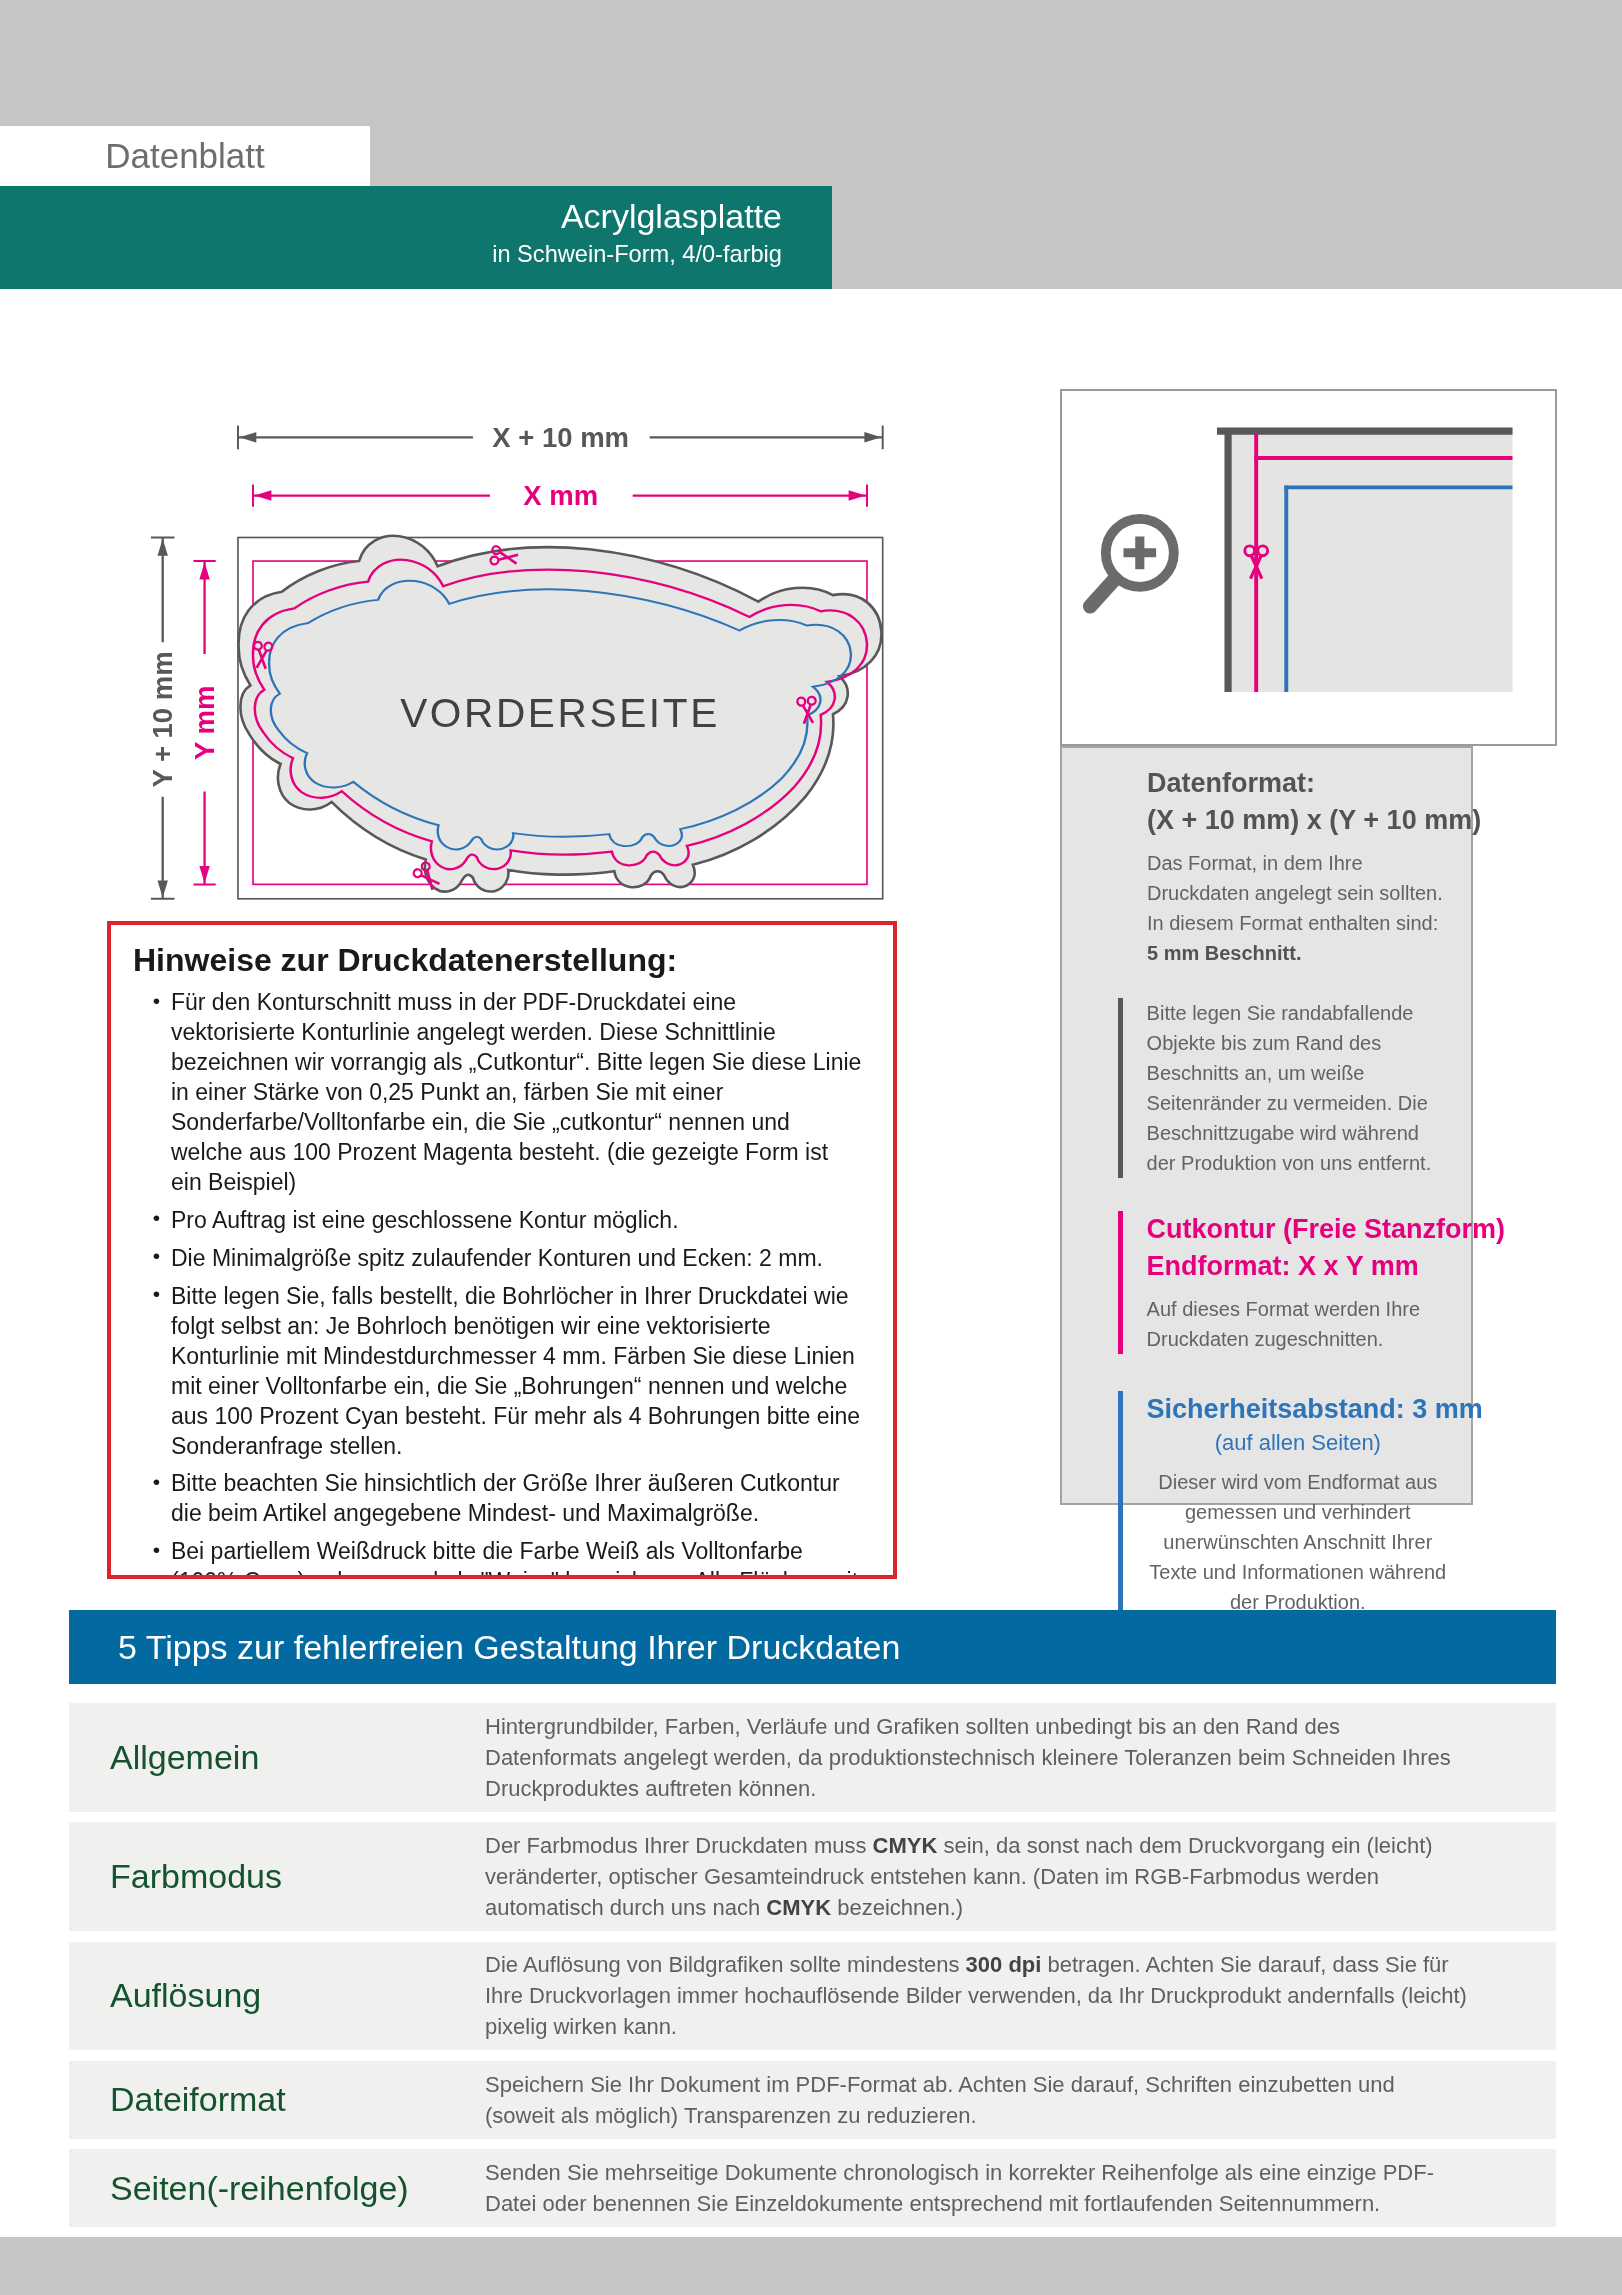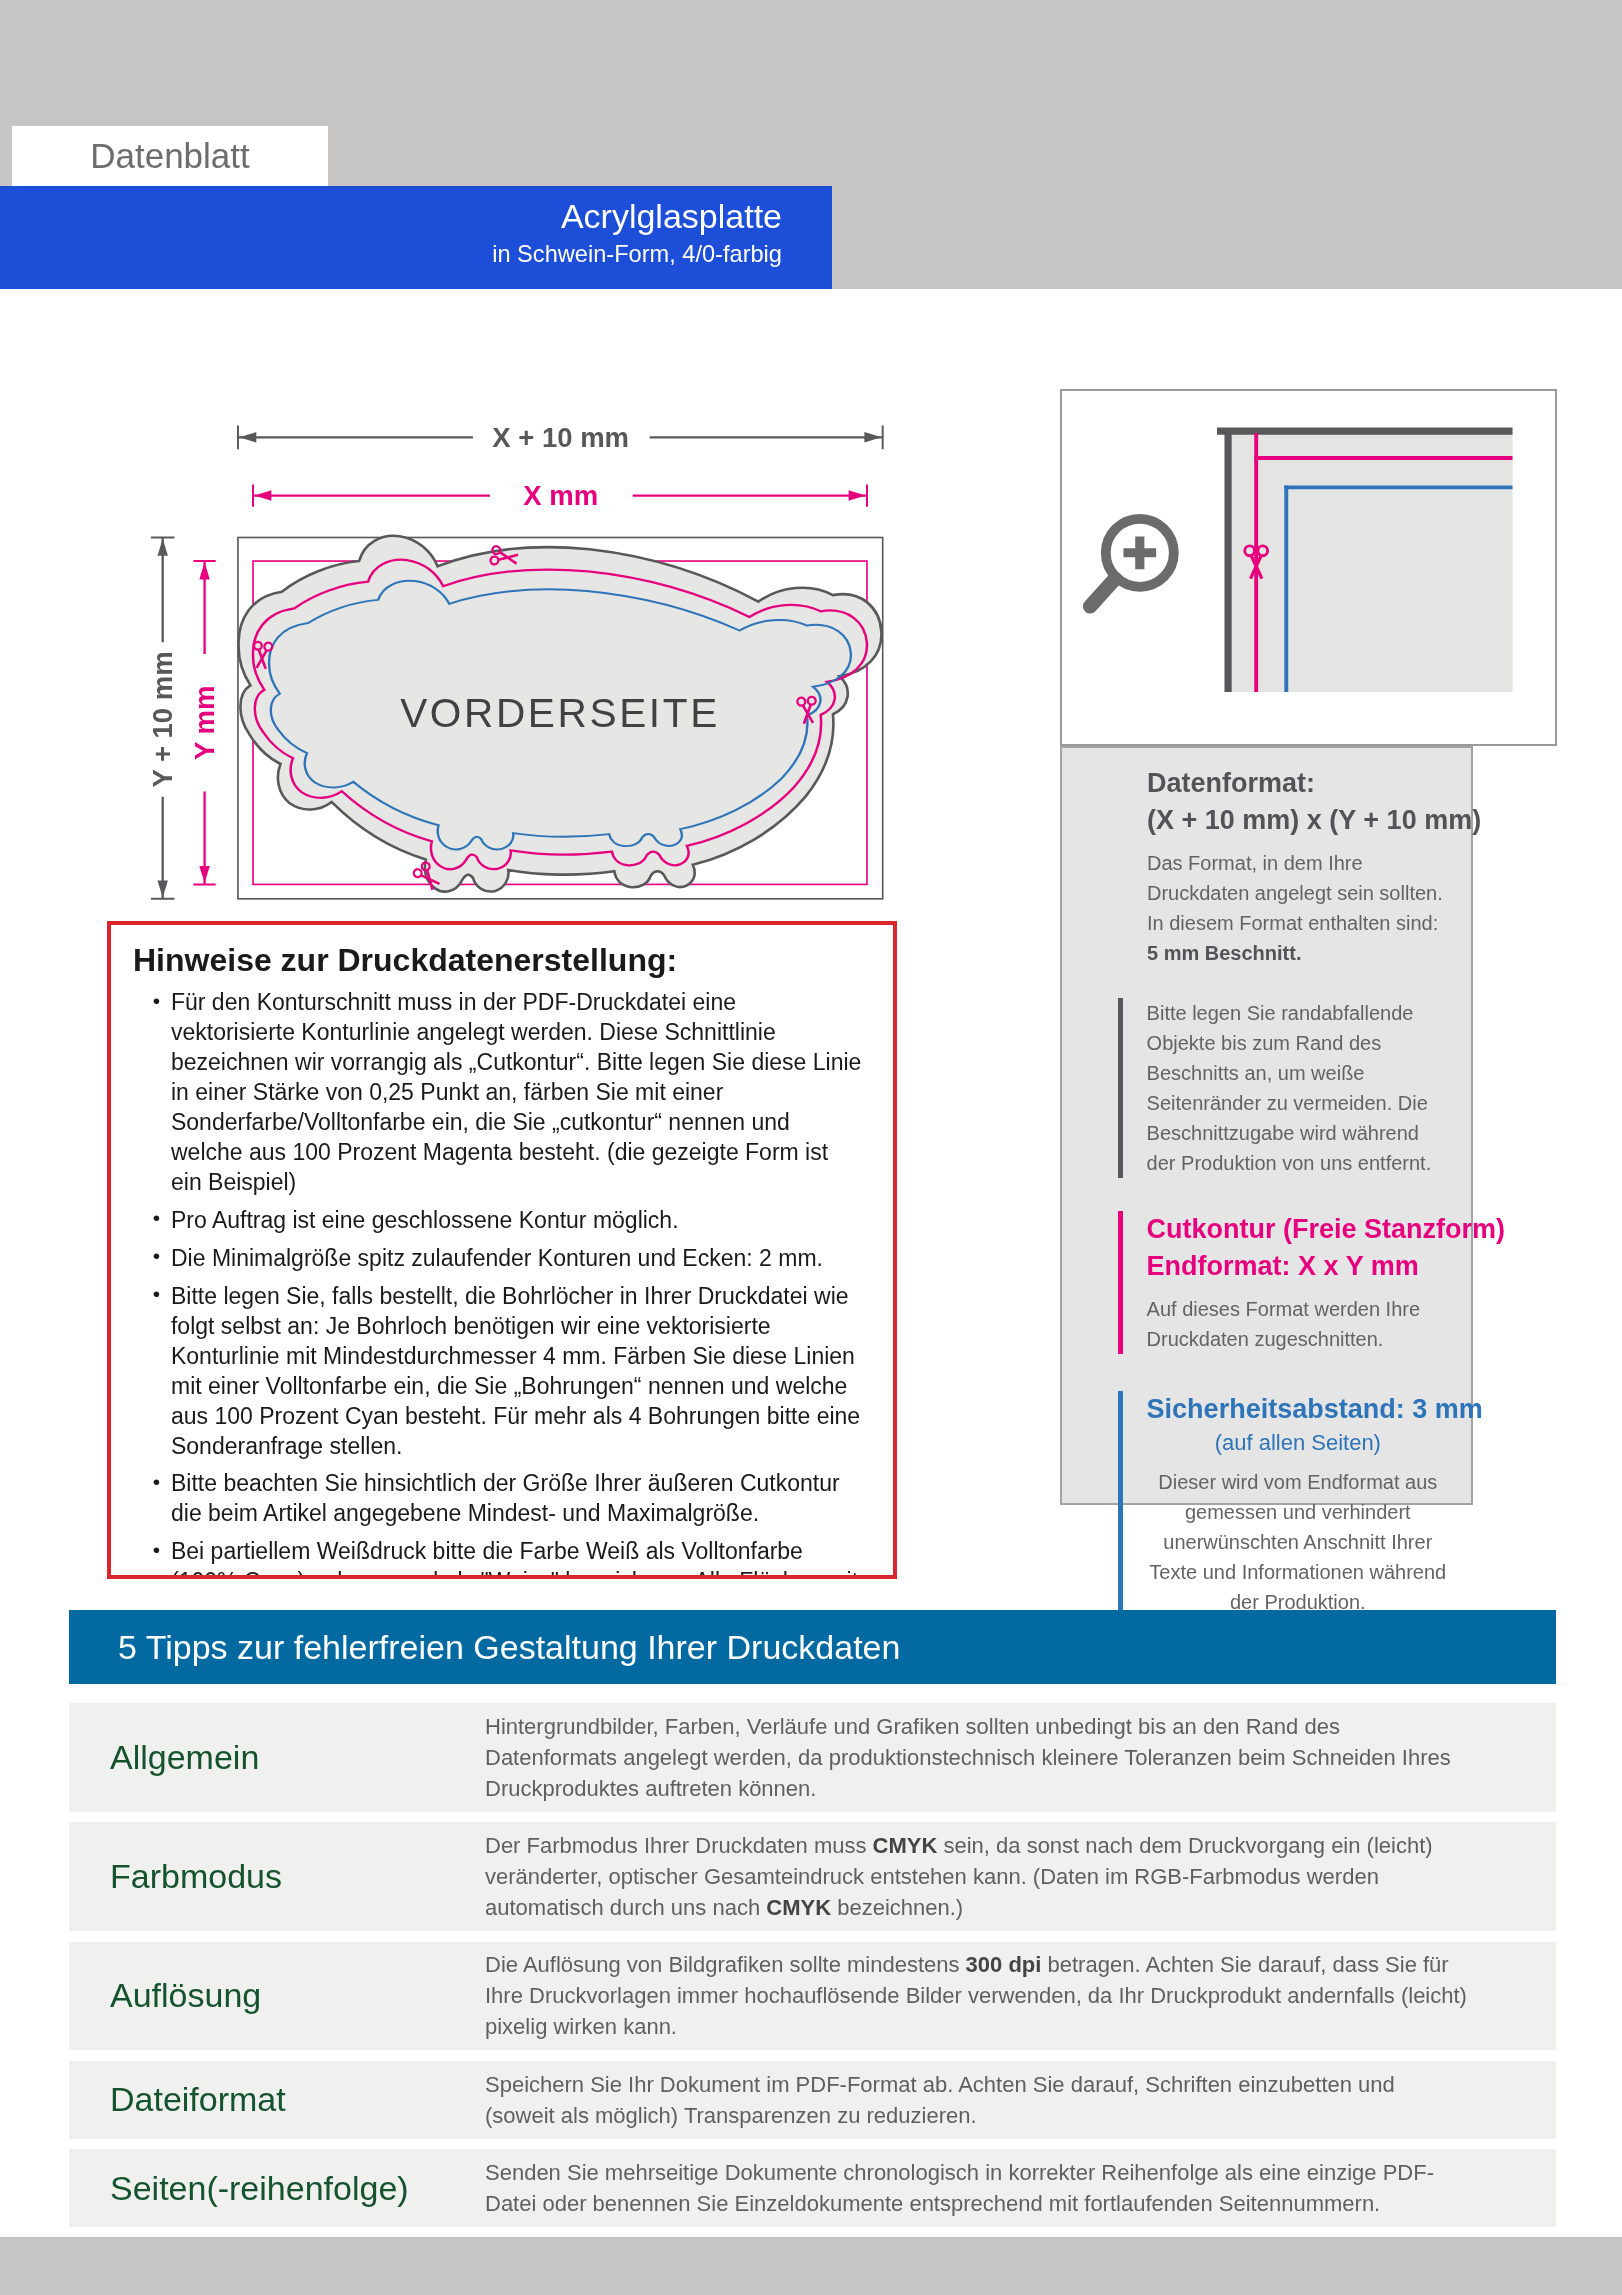--- a/index.html
+++ b/index.html
@@ -1,24 +1,24 @@
 <!DOCTYPE html>
 <html style="font-size:10.5px"><head>
 <meta charset="utf-8">
 <style>
   html,body{margin:0;padding:0;background:#ffffff;}
   #page{position:relative;width:1623px;height:2295px;background:#ffffff;overflow:hidden;
         font-family:"Liberation Sans",sans-serif;color:#636363;}
   
   .top-band{position:absolute;left:0;top:0;width:1623px;height:289px;background:#c6c5c4;}
   .bottom-band{position:absolute;left:0;top:2237px;width:1623px;height:59px;background:#c6c5c4;}
-  .datenblatt-box{position:absolute;left:12px;top:126px;width:316px;height:60px;background:#ffffff;
+  .datenblatt-box{position:absolute;left:0;top:126px;width:370px;height:60px;background:#ffffff;
         display:flex;align-items:center;justify-content:center;}
   .datenblatt-box span{font-size:35px;color:#6d6d6d;}
-  .title-banner{position:absolute;left:0;top:186px;width:832px;height:103px;background:#1d4ed8;
+  .title-banner{position:absolute;left:0;top:186px;width:832px;height:103px;background:#0f766e;
         box-sizing:border-box;padding:10.5px 50px 0 0;text-align:right;}
   .title-banner .t1{font-size:34px;color:#ffffff;white-space:nowrap;}
   .title-banner .t2{font-size:23.6px;color:#ffffff;margin-top:5.2px;white-space:nowrap;}
   
   #diagram-svg{position:absolute;left:92px;top:366px;}
   #cornerbox{position:absolute;left:1060px;top:389px;width:497px;height:357px;background:#ffffff;
         border:2px solid #9a9a99;box-sizing:border-box;}
   
   .info-panel{position:absolute;left:1060px;top:746px;width:413px;height:759px;background:#e5e5e5;
         border:2px solid #a3a3a2;box-sizing:border-box;padding:17px 22px 0 85px;}

